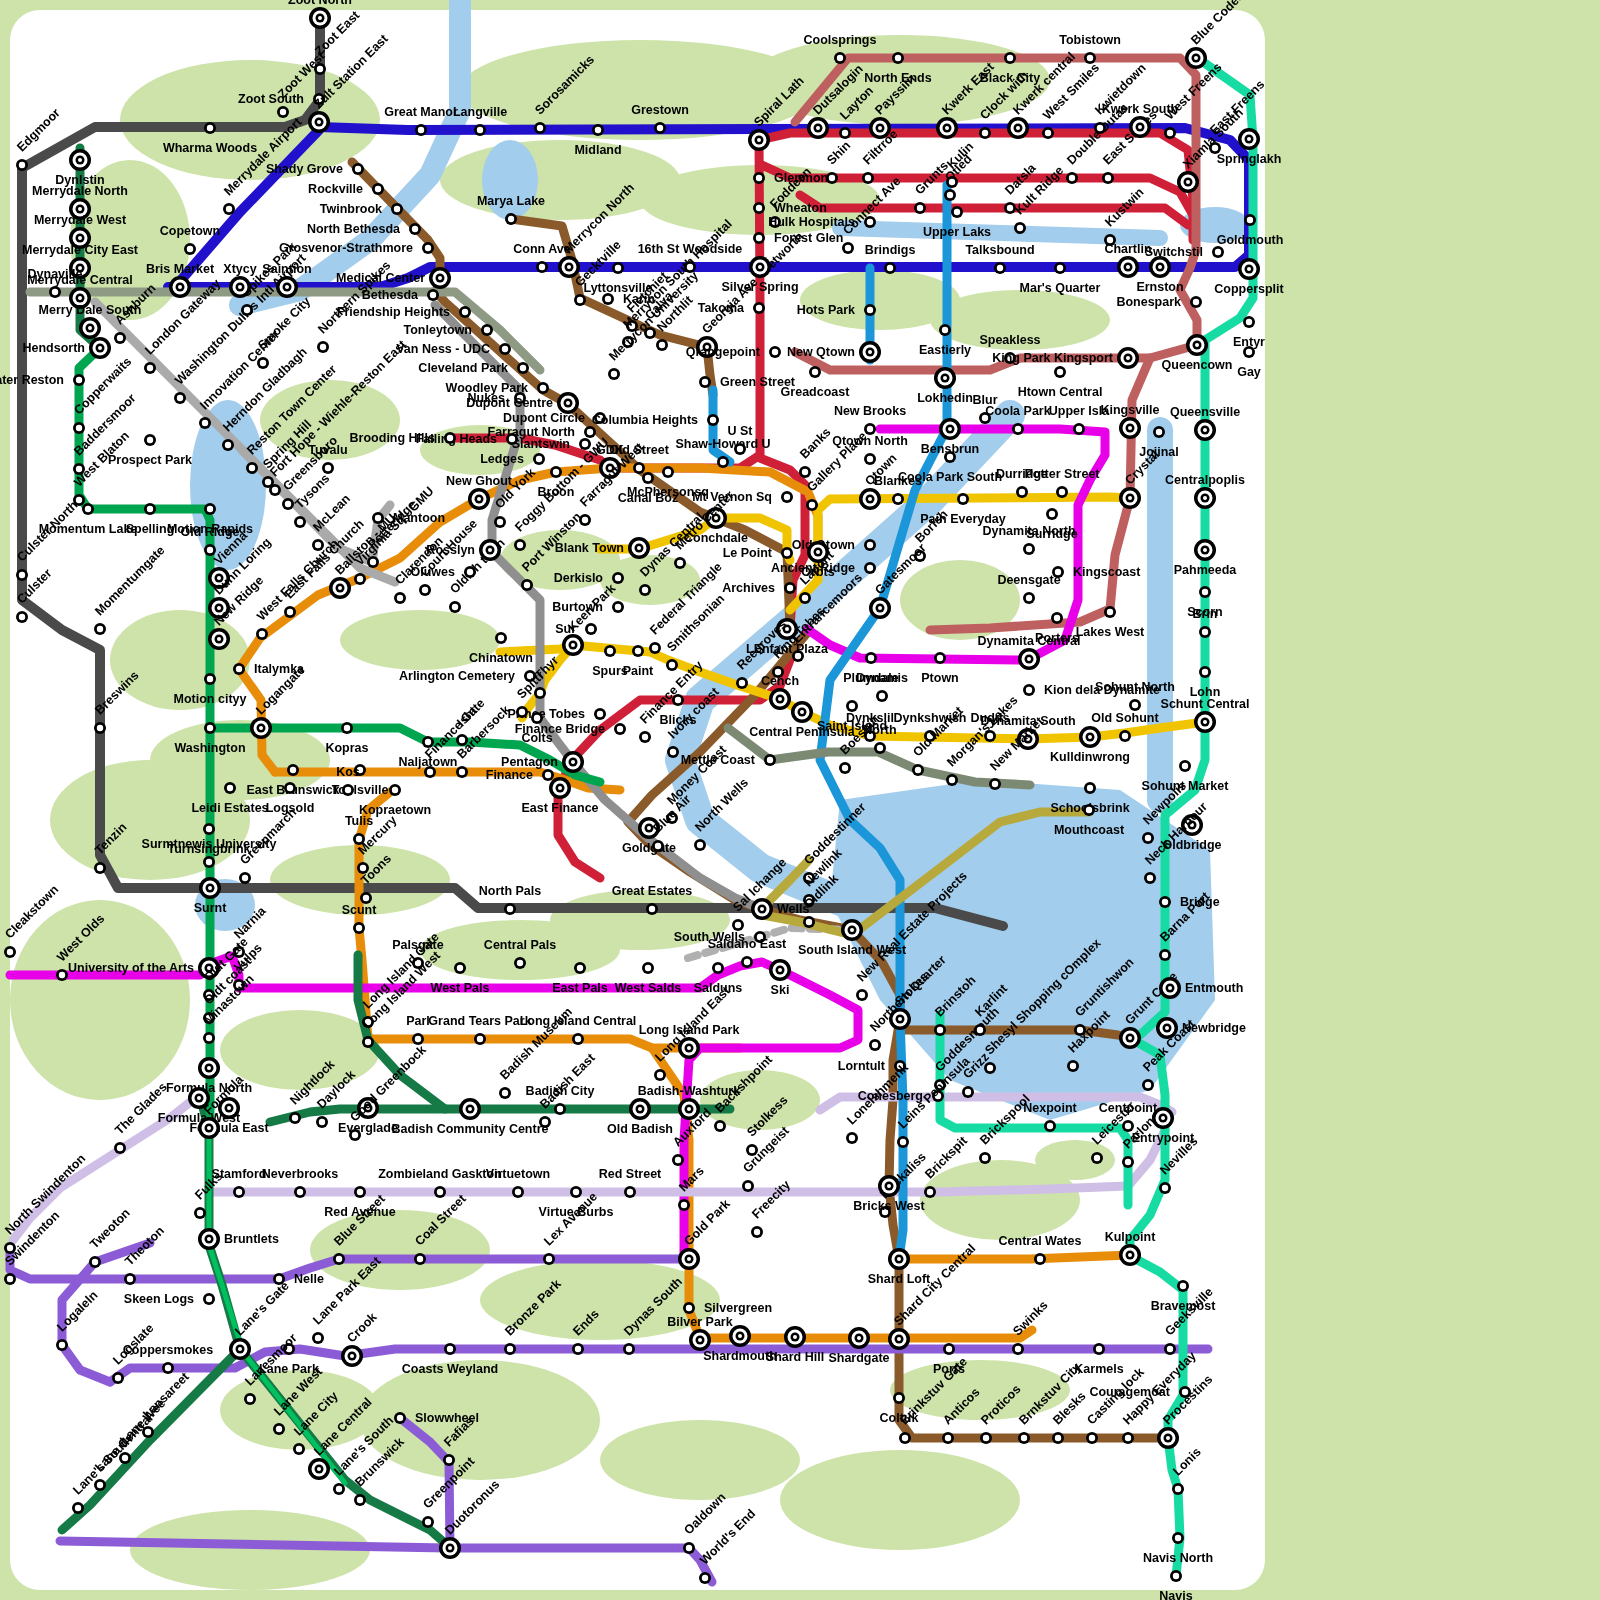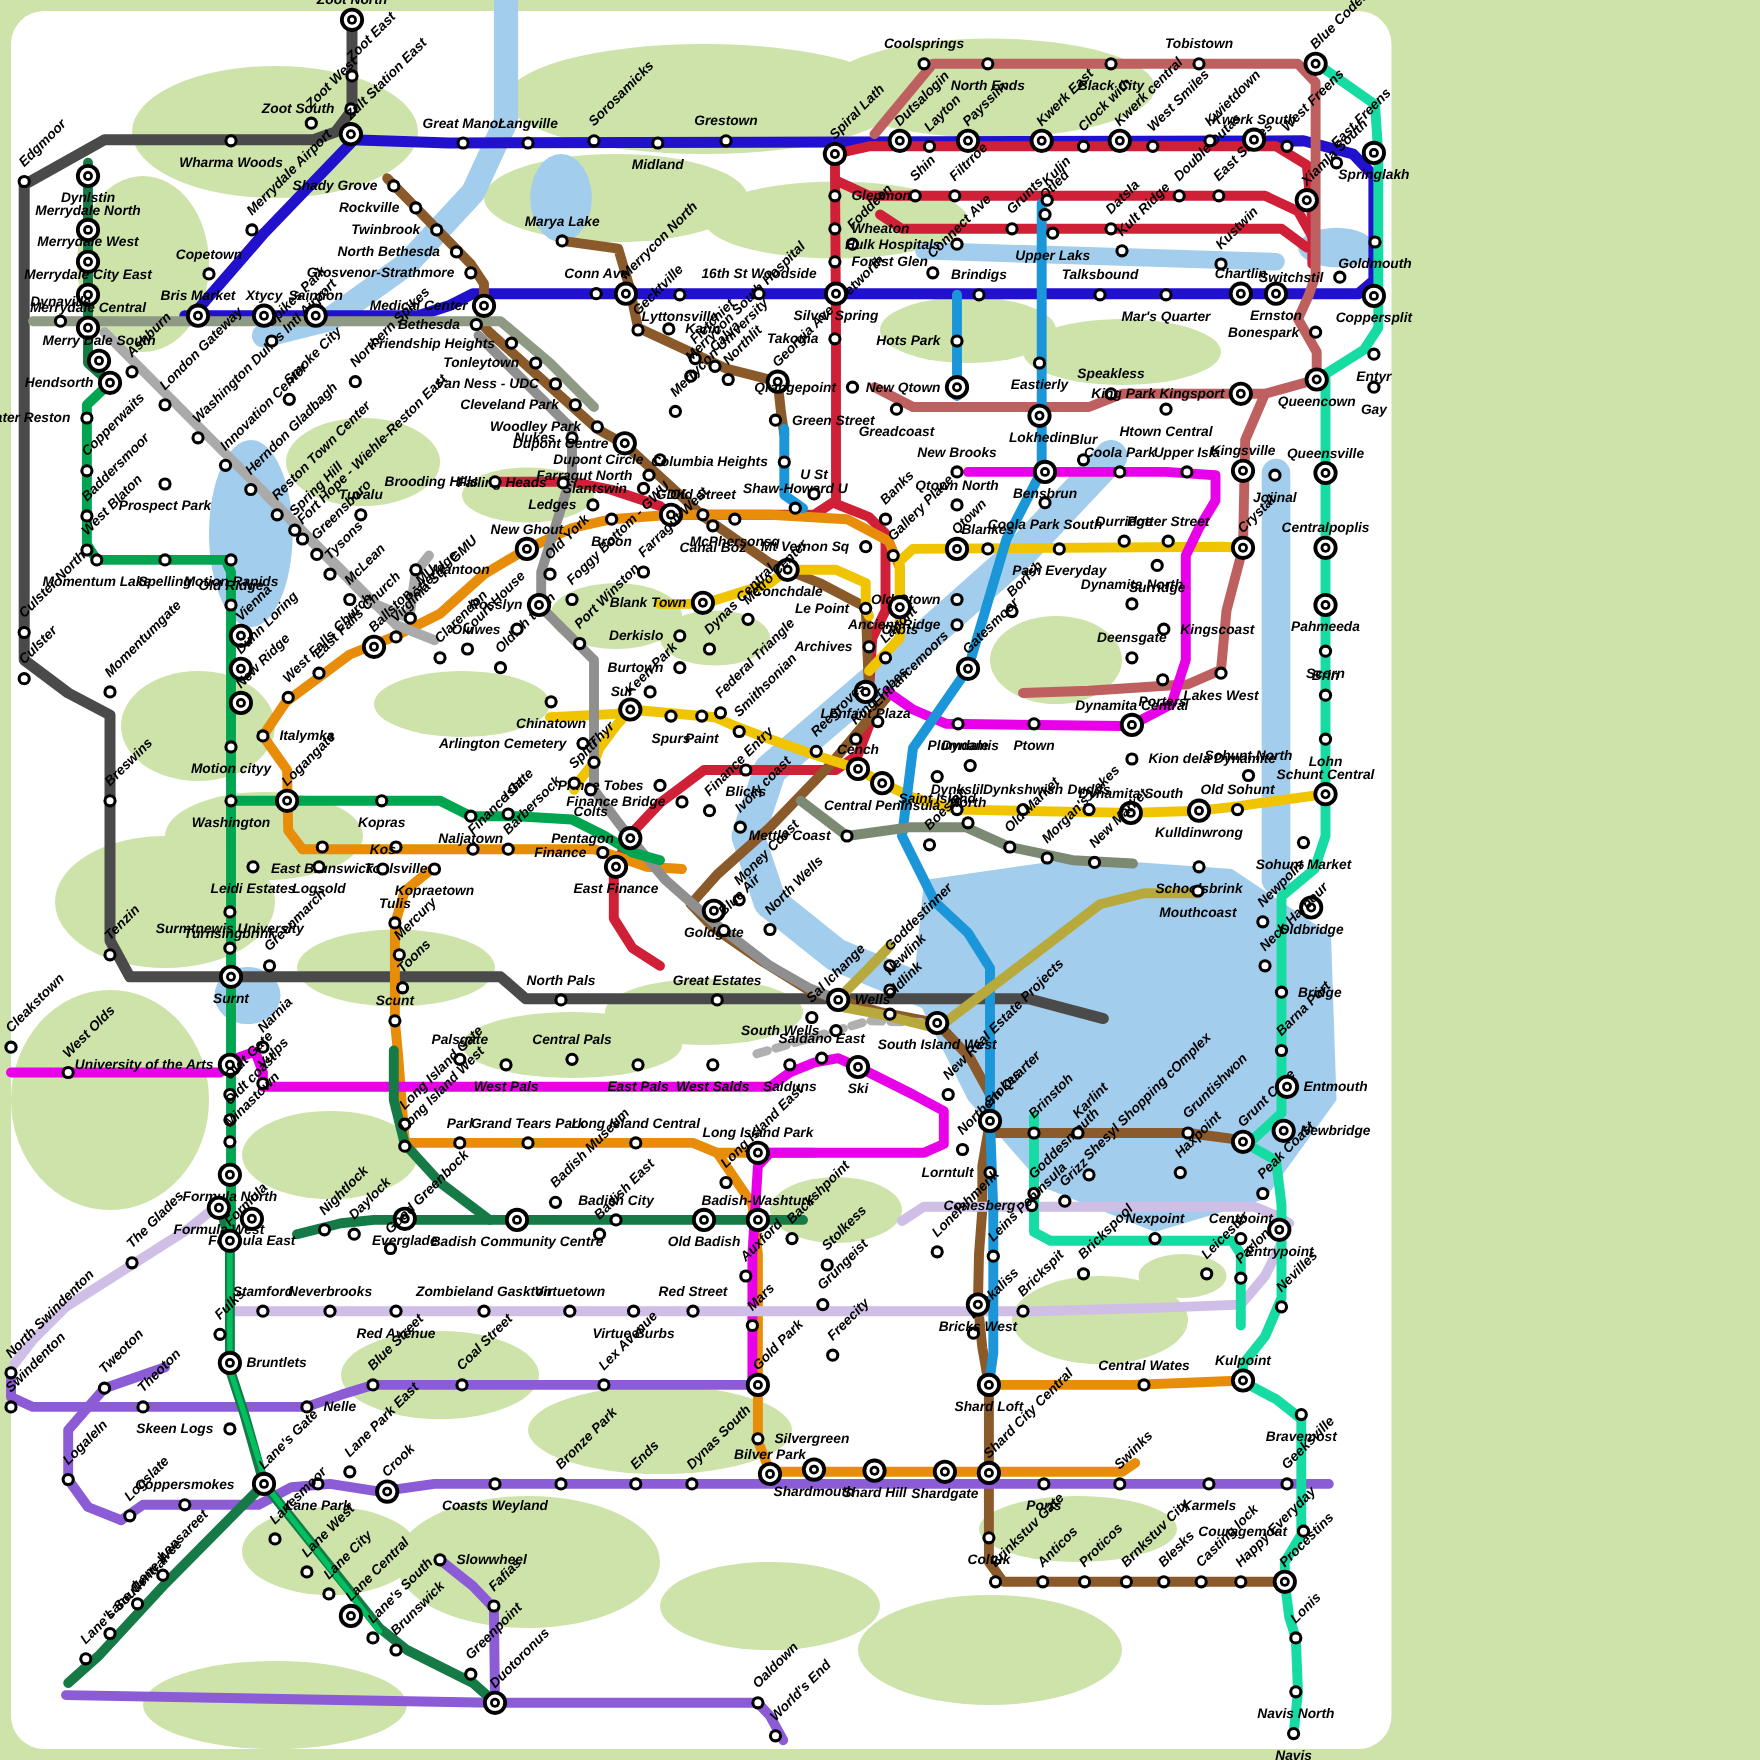--- a/index.html
+++ b/index.html
@@ -1,16 +1,16 @@
 <!DOCTYPE html>
 <html><head>
 <meta charset="utf-8">
 <style>
   html,body{margin:0;padding:0;background:#cde3a9;font-family:"Liberation Sans",sans-serif;}
-  #stage{position:relative;width:1600px;height:1600px;overflow:hidden;font-style:italic;}
+  #stage{position:relative;width:1600px;height:1600px;overflow:hidden;}
   svg{display:block}
   text.stn{font-family:"Liberation Sans","DejaVu Sans",sans-serif;font-weight:bold;fill:#000;}
 </style>
 </head>
 <body>
 
 <div id="stage">
   <svg id="map-svg" width="1600" height="1600" viewBox="0 0 1600 1600" xmlns="http://www.w3.org/2000/svg">
       <rect x="0" y="0" width="1600" height="1600" fill="#cde3a9"></rect>
       <rect x="10" y="10" width="1255" height="1580" rx="30" fill="#ffffff"></rect>

